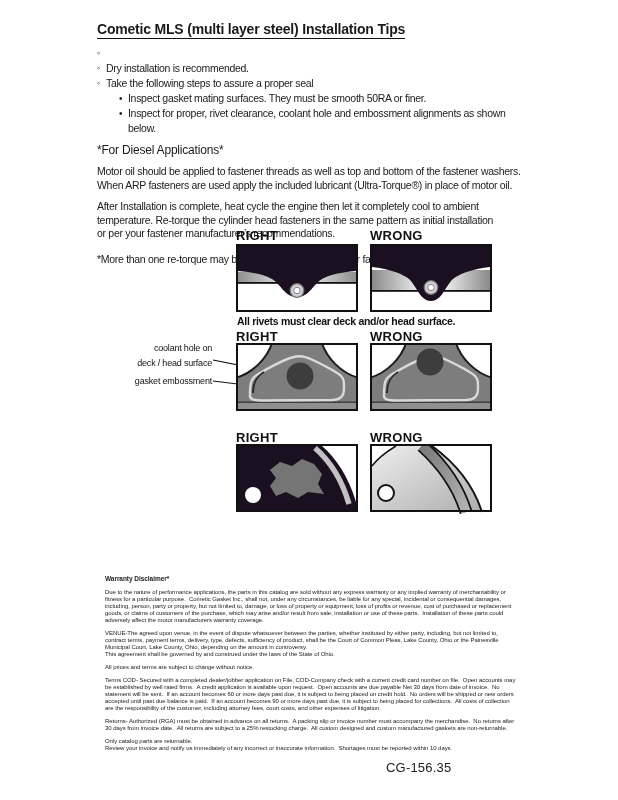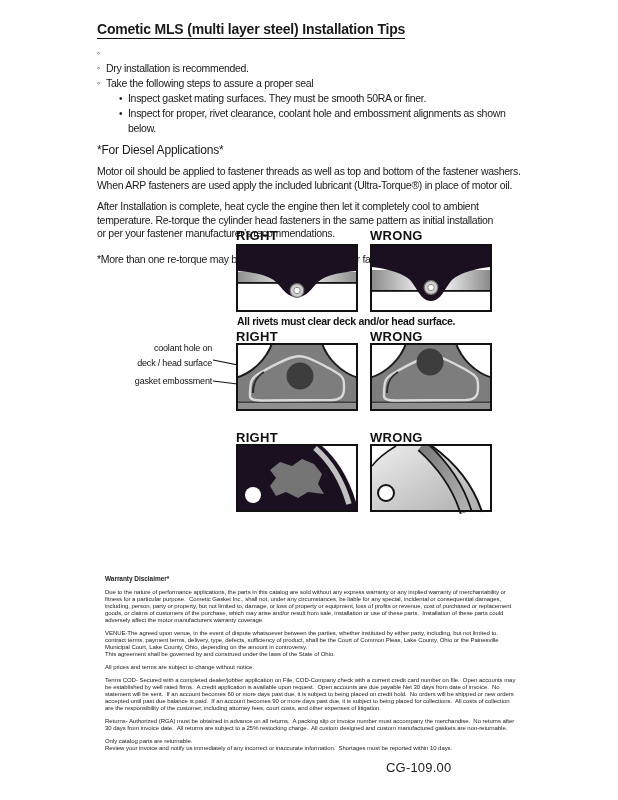--- a/index.html
+++ b/index.html
@@ -210,15 +210,15 @@
 be established by well rated firms.  A credit application is available upon request.  Open accounts are due payable Net 30 days from date of invoice.  No
 statement will be sent.  If an account becomes 60 or more days past due, it is subject to being placed on credit hold.  No orders will be shipped or new orders
 accepted until past due balance is paid.  If an account becomes 90 or more days past due, it is subject to being placed for collections.  All costs of collection
 are the responsibility of the customer, including attorney fees, court costs, and other expenses of litigation.</p>
     <p>Returns- Authorized (RGA) must be obtained in advance on all returns.  A packing slip or invoice number must accompany the merchandise.  No returns after
 30 days from invoice date.  All returns are subject to a 25% restocking charge.  All custom designed and custom manufactured gaskets are non-returnable.</p>
     <p class="tight">Only catalog parts are returnable.</p>
     <p>Review your invoice and notify us immediately of any incorrect or inaccurate information.  Shortages must be reported within 10 days.</p>
   </div>
 
-  <div class="page-code">CG-109.00</div>
+  <div class="page-code">CG-156.35</div>
 
 </div>
 
 </body></html>

